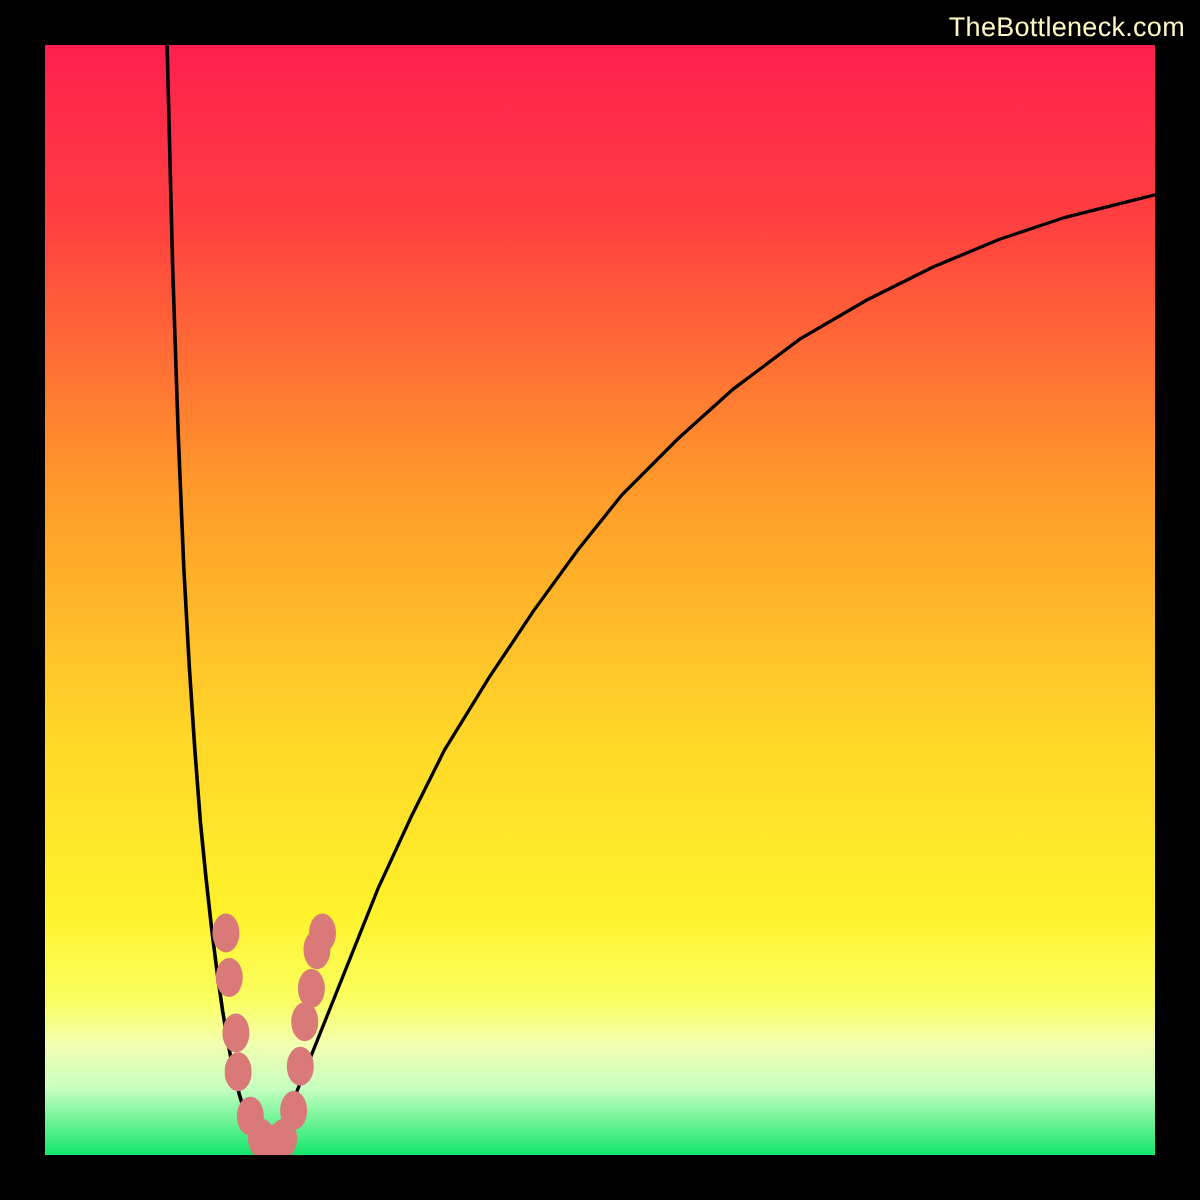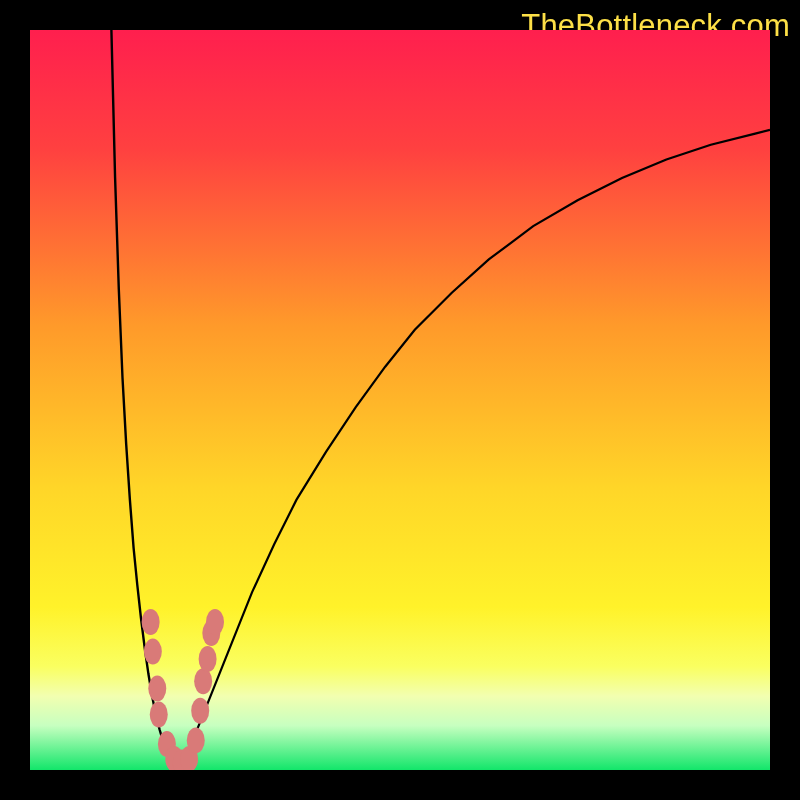--- a/index.html
+++ b/index.html
@@ -34,22 +34,22 @@
   .curves {
     position: absolute;
     inset: 0;
     width: 740px;
     height: 740px;
   }
   .watermark {
     position: absolute;
     top: 8px;
     right: 10px;
-    color: #fde047;
-    font-size: 31px;
+    color: #fef9c3;
+    font-size: 18px;
     font-weight: 400;
     letter-spacing: 0.2px;
     user-select: none;
   }
 </style>
 </head>
 <body>
 
 <div class="frame">
 

